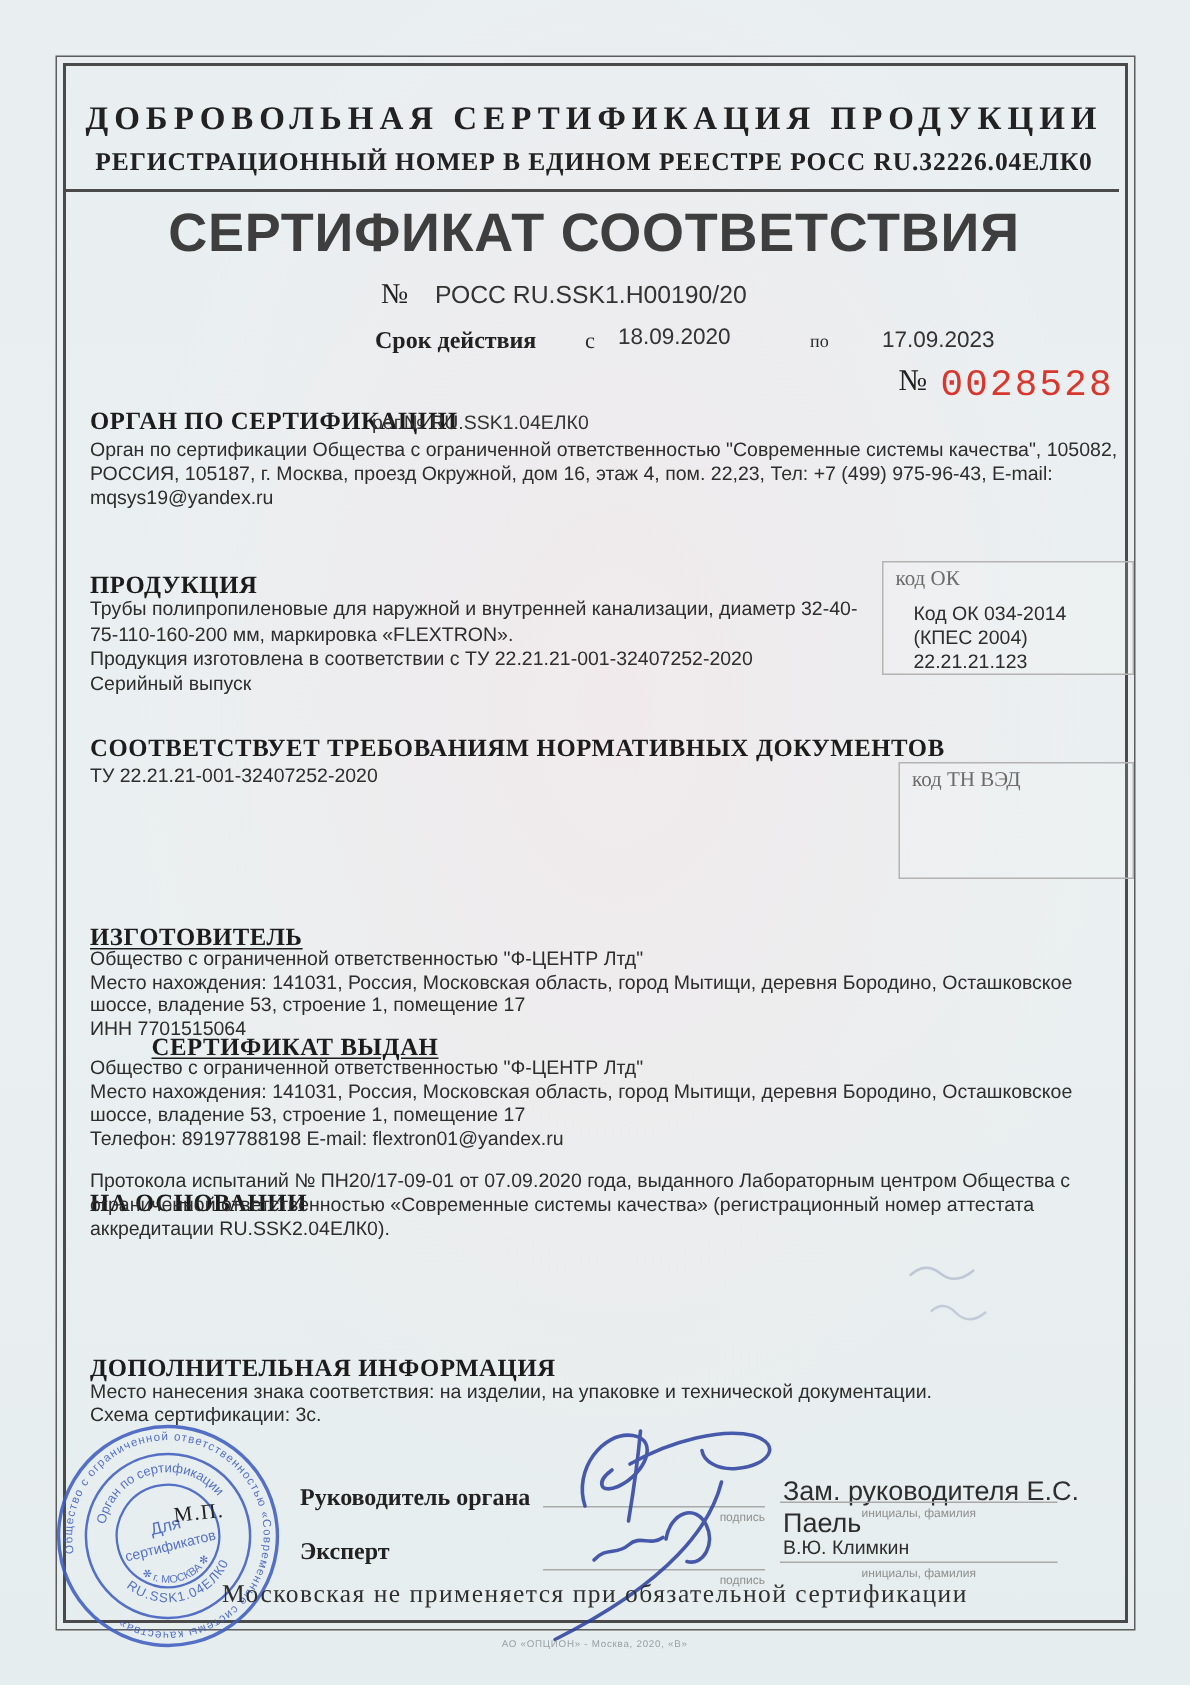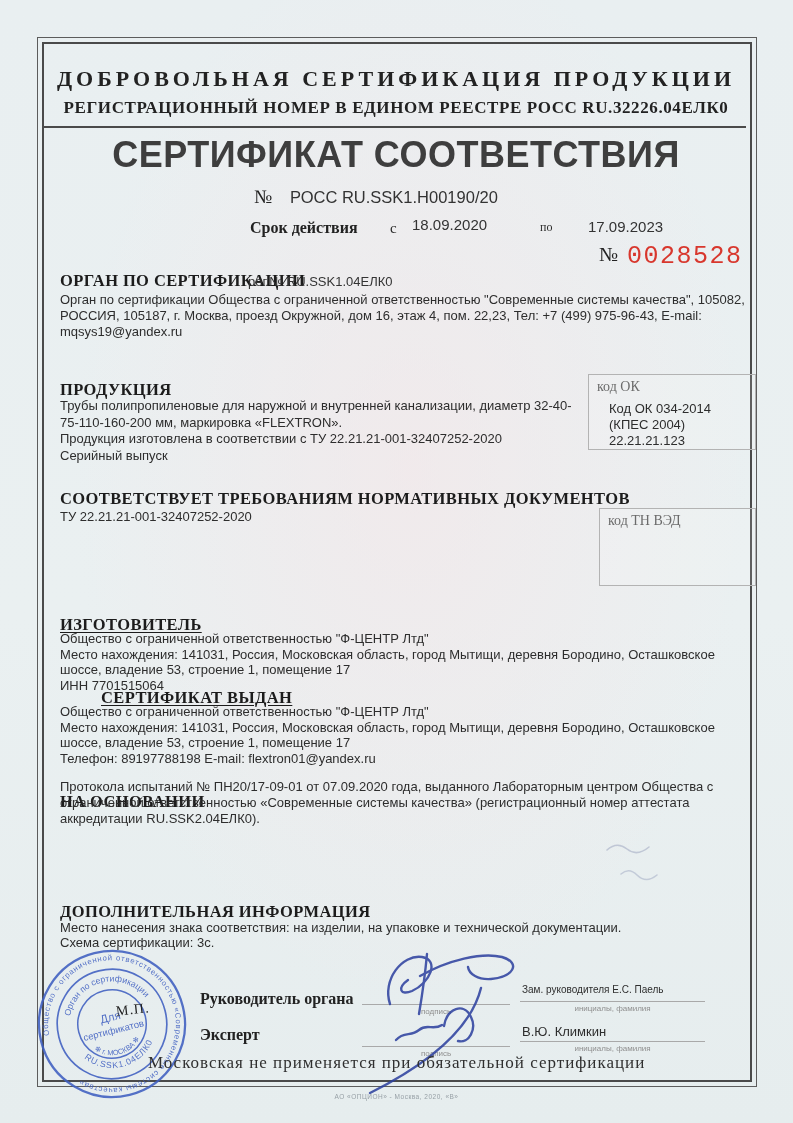--- a/index.html
+++ b/index.html
@@ -84,25 +84,25 @@
   .basis-body{left:60px;top:779px;width:662px;line-height:16px;}
 
   .addl-h{left:60px;top:902px;}
   .addl-body{left:60px;top:920px;width:680px;line-height:15px;}
 
   .role1{left:200px;top:990px;font-family:"Liberation Serif",serif;font-weight:bold;font-size:16px;color:#222;}
   .role2{left:200px;top:1026px;font-family:"Liberation Serif",serif;font-weight:bold;font-size:16px;color:#222;}
   .sigline{height:1px;background:#a9a9a9;}
   .sigline1{left:362px;top:1004px;width:148px;}
   .sigline2{left:362px;top:1046px;width:148px;}
-  .cap{font-size:8px;color:var(--graycap);text-align:center;}
+  .cap{font-size:8px;color:var(--graycap);text-align:right;}
   .cap1{left:362px;top:1007px;width:148px;}
   .cap2{left:362px;top:1049px;width:148px;}
   .namecol{width:205px;text-align:left;}
-  .name1{left:522px;top:984px;font-size:10px;color:#2d2d2d;}
+  .name1{left:522px;top:984px;font-size:18px;color:#2d2d2d;}
   .nameline1{left:520px;top:1001px;width:185px;}
   .namecap1{left:520px;top:1004px;width:185px;text-align:center;}
   .name2{left:522px;top:1024px;font-size:13px;color:#2d2d2d;}
   .nameline2{left:520px;top:1041px;width:185px;}
   .namecap2{left:520px;top:1044px;width:185px;text-align:center;}
 
   .footer-note{left:148px;top:1053px;font-family:"Liberation Serif",serif;
                font-size:17px;letter-spacing:1px;color:#2f2f2f;}
   .print-footer{left:0;top:1093px;width:793px;text-align:center;
                 font-size:6.5px;color:#97a0a6;letter-spacing:.5px;}

